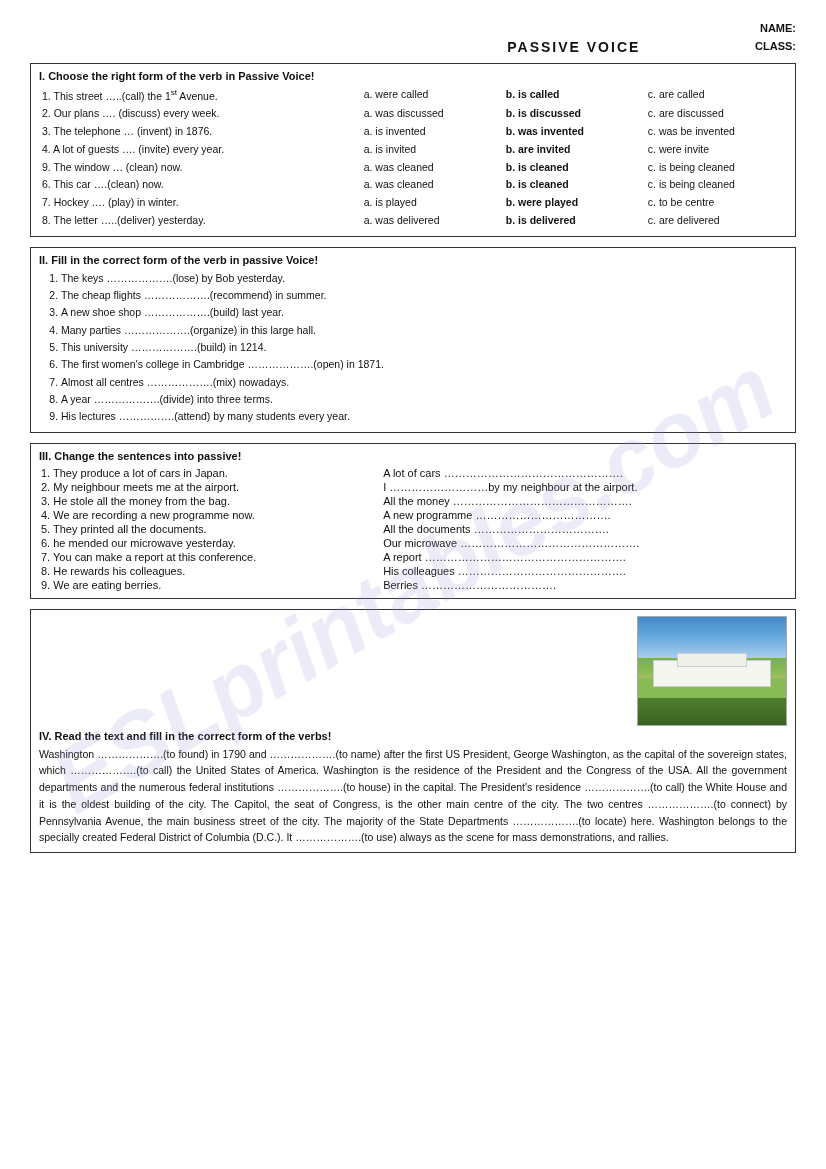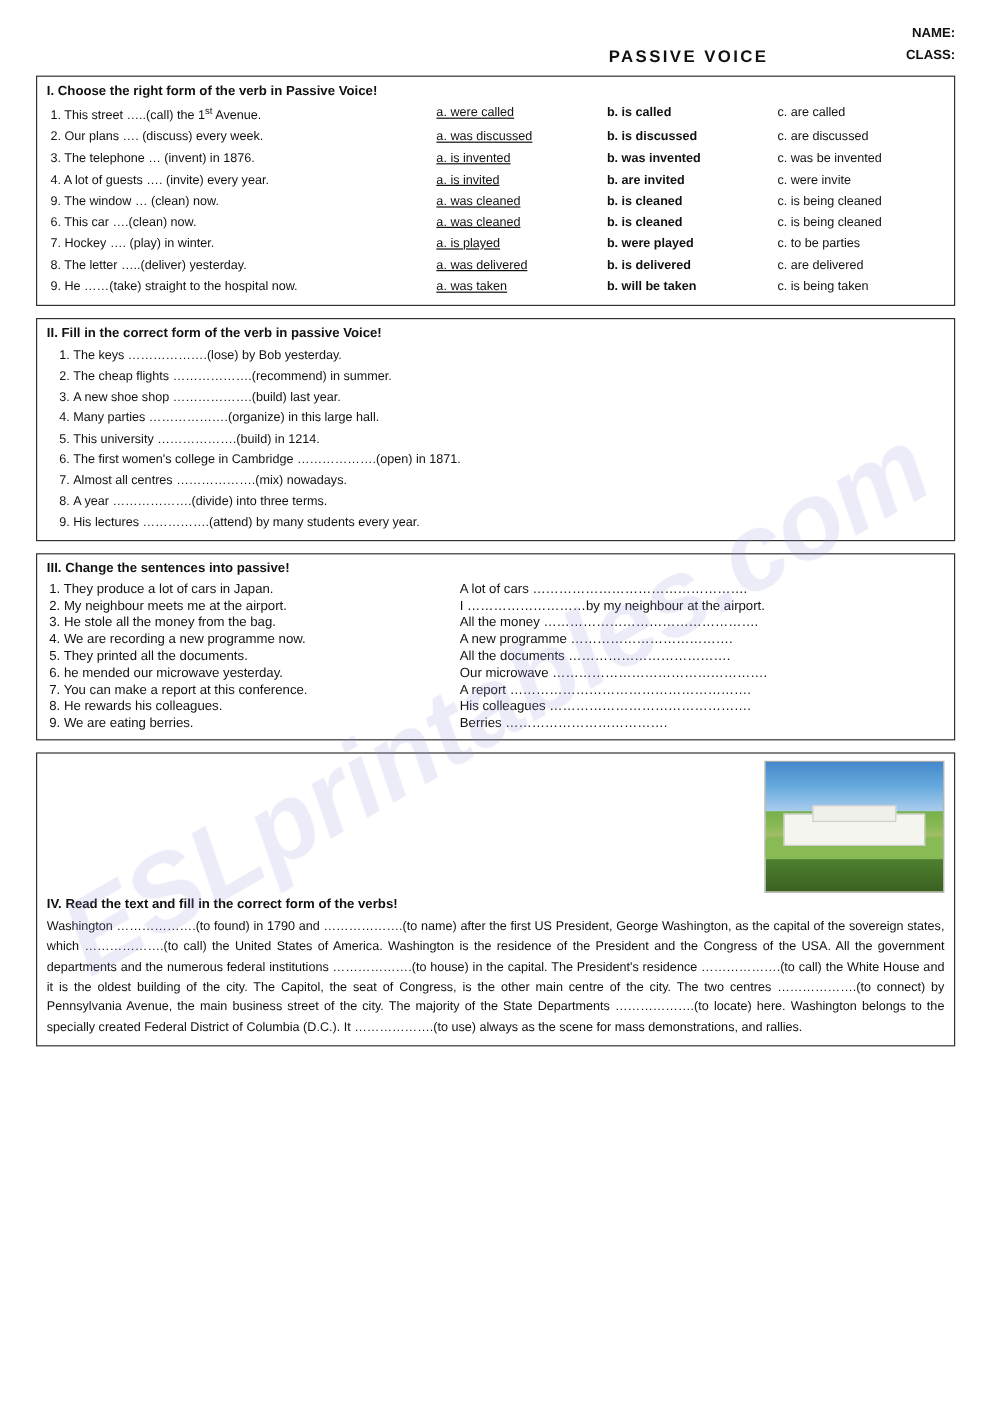--- a/index.html
+++ b/index.html
@@ -61,21 +61,21 @@
       width: 100%;
       border-collapse: collapse;
     }
     .exercise-table td {
       padding: 1px 3px;
       vertical-align: top;
       font-size: 10.5px;
       line-height: 1.5;
     }
     .col-sentence { width: 43%; }
-    .col-a { width: 19%; text-decoration: underline; }
+    .col-a { width: 19%; }
     .col-b { width: 19%; font-weight: bold; }
     .col-c { width: 19%; margin-left: 20px; }
     .passive-table {
       width: 100%;
       border-collapse: collapse;
     }
     .passive-table td {
       padding: 1px 2px;
     }
     .section4 {
@@ -185,33 +185,27 @@
       <tr>
         <td class="col-sentence">6. This car ….(clean) now.</td>
         <td class="col-a">a. was cleaned</td>
         <td class="col-b">b. is cleaned</td>
         <td class="col-c">c. is being cleaned</td>
       </tr>
       <tr>
         <td class="col-sentence">7. Hockey …. (play) in winter.</td>
         <td class="col-a">a. is played</td>
         <td class="col-b">b. were played</td>
-        <td class="col-c">c. to be parties</td>
+        <td class="col-c">c. to be centre</td>
       </tr>
       <tr>
         <td class="col-sentence">8. The letter …..(deliver) yesterday.</td>
         <td class="col-a">a. was delivered</td>
         <td class="col-b">b. is delivered</td>
         <td class="col-c">c. are delivered</td>
-      </tr>
-      <tr>
-        <td class="col-sentence">9. He ……(take) straight to the hospital now.</td>
-        <td class="col-a">a. was taken</td>
-        <td class="col-b">b. will be taken</td>
-        <td class="col-c">c. is being taken</td>
       </tr>
     </tbody>
   </table>
 </div>
 
 <div class="section">
   <div class="section-title">II. Fill in the correct form of the verb in passive Voice!</div>
   <ol style="padding-left:22px; line-height:1.65; font-size:10.5px;">
     <li>The keys ……………….(lose) by Bob yesterday.</li>
     <li>The cheap flights ……………….(recommend) in summer.</li>

